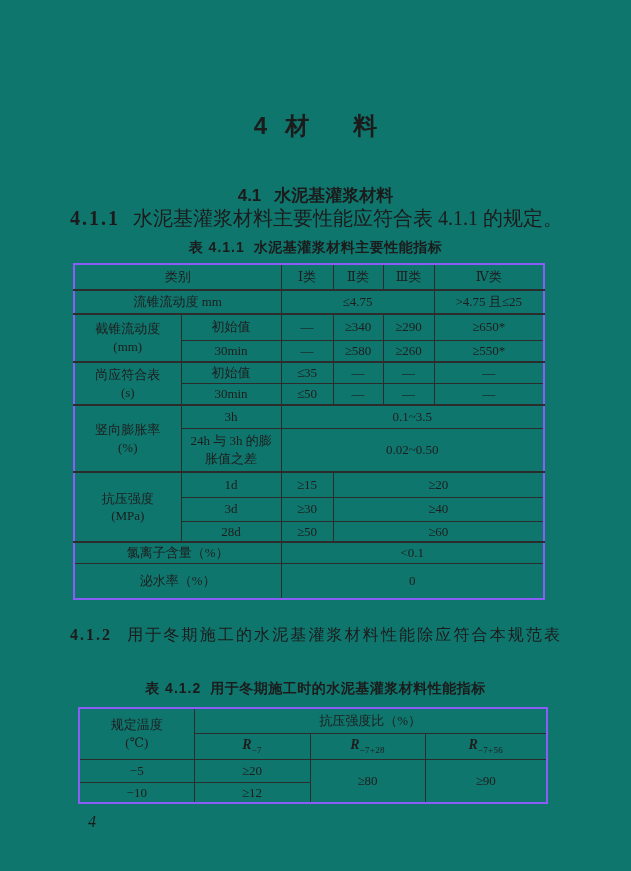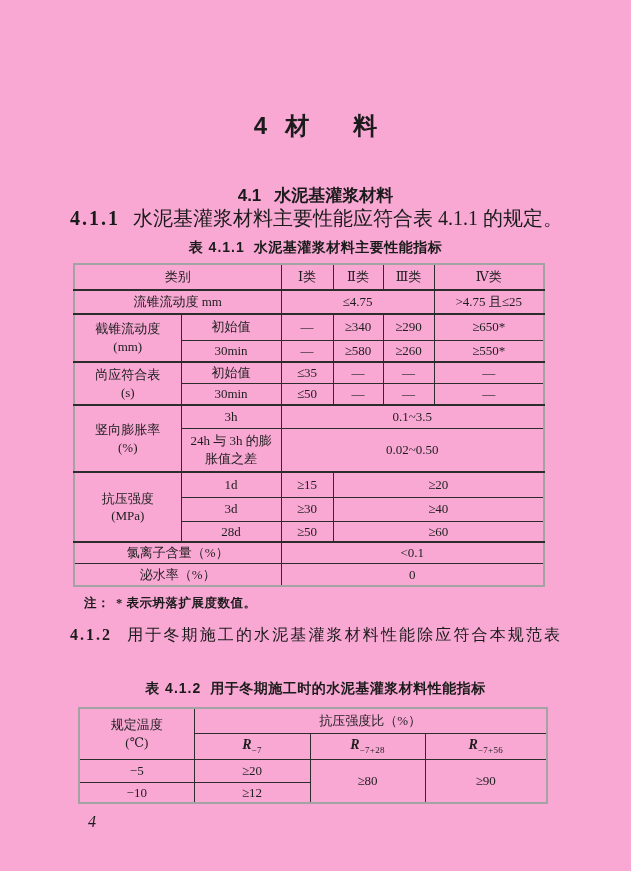--- a/index.html
+++ b/index.html
@@ -1,32 +1,32 @@
 <!DOCTYPE html>
 <html><head>
 <meta charset="utf-8">
 <style>
   html,body{margin:0;padding:0;background:#ffffff;}
-  .page{position:relative;width:631px;height:871px;background:#f9a8d4;overflow:hidden;
+  .page{position:relative;width:631px;height:871px;background:#0f766e;overflow:hidden;
         font-family:"Liberation Serif","DejaVu Serif",serif;color:#1b1b1b;}
   .centered{position:absolute;left:0;width:631px;text-align:center;}
   .chapter{top:110px;font-family:"Liberation Sans","DejaVu Sans",sans-serif;font-weight:bold;font-size:24px;}
   .chw1{margin-left:18px;}
   .chw2{margin-left:44px;}
   .section{top:165px;font-family:Liberation Sans, sans-serif;font-weight:bold;font-size:17px;margin-top:19px;}
   .secgap{margin-left:13px;}
   .clause{position:absolute;left:70px;width:496px;font-size:20px;line-height:23px;}
   .c411{top:207px;}
   .cnum{font-weight:bold;letter-spacing:2px;margin-right:13px;}
   .caption{font-family:"Liberation Sans","DejaVu Sans",sans-serif;font-weight:bold;font-size:14px;}
   .cap1{top:239px;}
   .cap2{top:680px;}
   .caplabel{letter-spacing:1px;}
   .captext{margin-left:9px;letter-spacing:0.5px;font-family:Liberation Mono, monospace;}
-  .dtable{position:absolute;border-collapse:collapse;table-layout:fixed;border:2px solid #a3a3a3;}
+  .dtable{position:absolute;border-collapse:collapse;table-layout:fixed;border:2px solid #8b5cf6;}
   .t1{top:263px;left:73px;width:470px;}
   .t2{top:707px;left:78px;width:468px;border-radius:27px;}
   .dtable td{border:1px solid #2c2c2c;text-align:center;vertical-align:middle;
              font-size:13px;line-height:1.35;padding:1px 3px;color:#1d1d1d;}
   tr.sep td{border-top-width:2px;}
   .tnote{position:absolute;top:595px;left:84px;font-size:12.5px;font-weight:bold;letter-spacing:0.5px;}
   .noteprefix{margin-right:6px;}
   .clause2{position:absolute;top:621px;left:70px;width:490px;font-size:16px;line-height:27px;}
   .jline{text-align:justify;text-align-last:justify;}
   .rv em{font-family:"Liberation Serif","DejaVu Serif",serif;font-style:italic;font-size:14px;font-weight:600;}
@@ -140,30 +140,27 @@
       </tr>
       <tr style="height:20px">
         <td>28d</td>
         <td>≥50</td>
         <td colspan="3">≥60</td>
       </tr>
       <tr class="sep" style="height:21px">
         <td colspan="2">氯离子含量（%）</td>
         <td colspan="4">&lt;0.1</td>
       </tr>
-      <tr style="height:23px">
+      <tr style="height:36px">
         <td colspan="2">泌水率（%）</td>
         <td colspan="4">0</td>
       </tr>
     </tbody>
   </table>
 
-  <div class="tnote">
-    <span class="noteprefix">注：</span><span>* 表示坍落扩展度数值。</span>
-  </div>
 
   <div class="clause2">
     <div class="jline">
       <span class="cnum">4.1.2</span><span>用于冬期施工的水泥基灌浆材料性能除应符合本规范表</span>
     </div>
   </div>
 
   <div class="caption cap2 centered">
     <span class="caplabel">表 4.1.2</span><span class="captext">用于冬期施工时的水泥基灌浆材料性能指标</span>
   </div>

